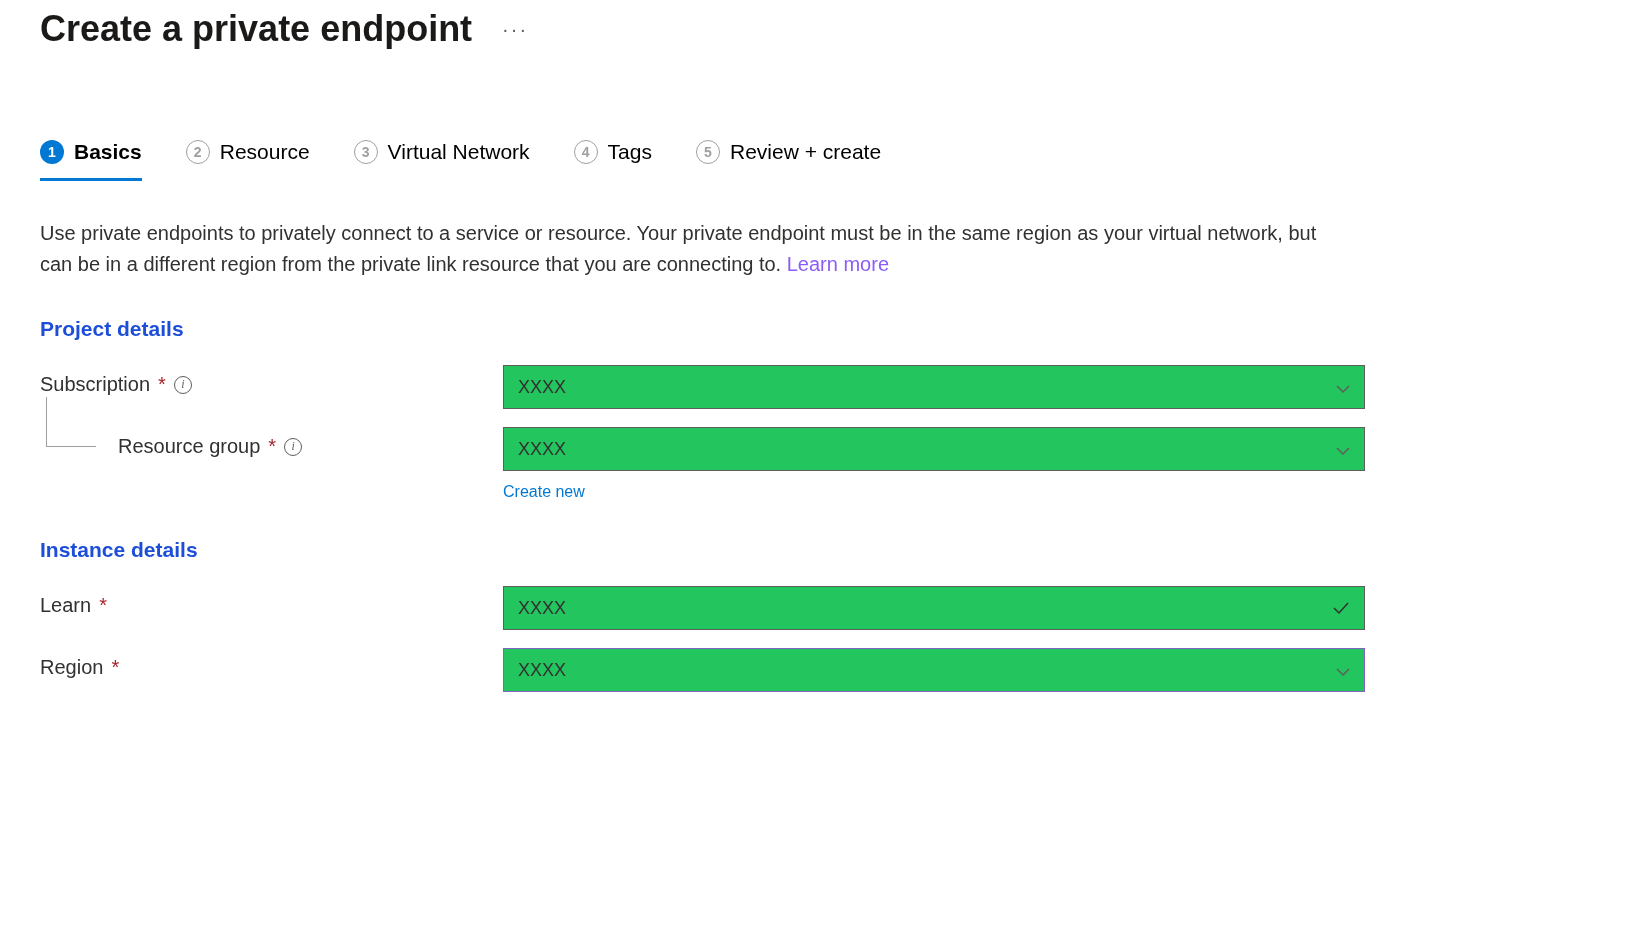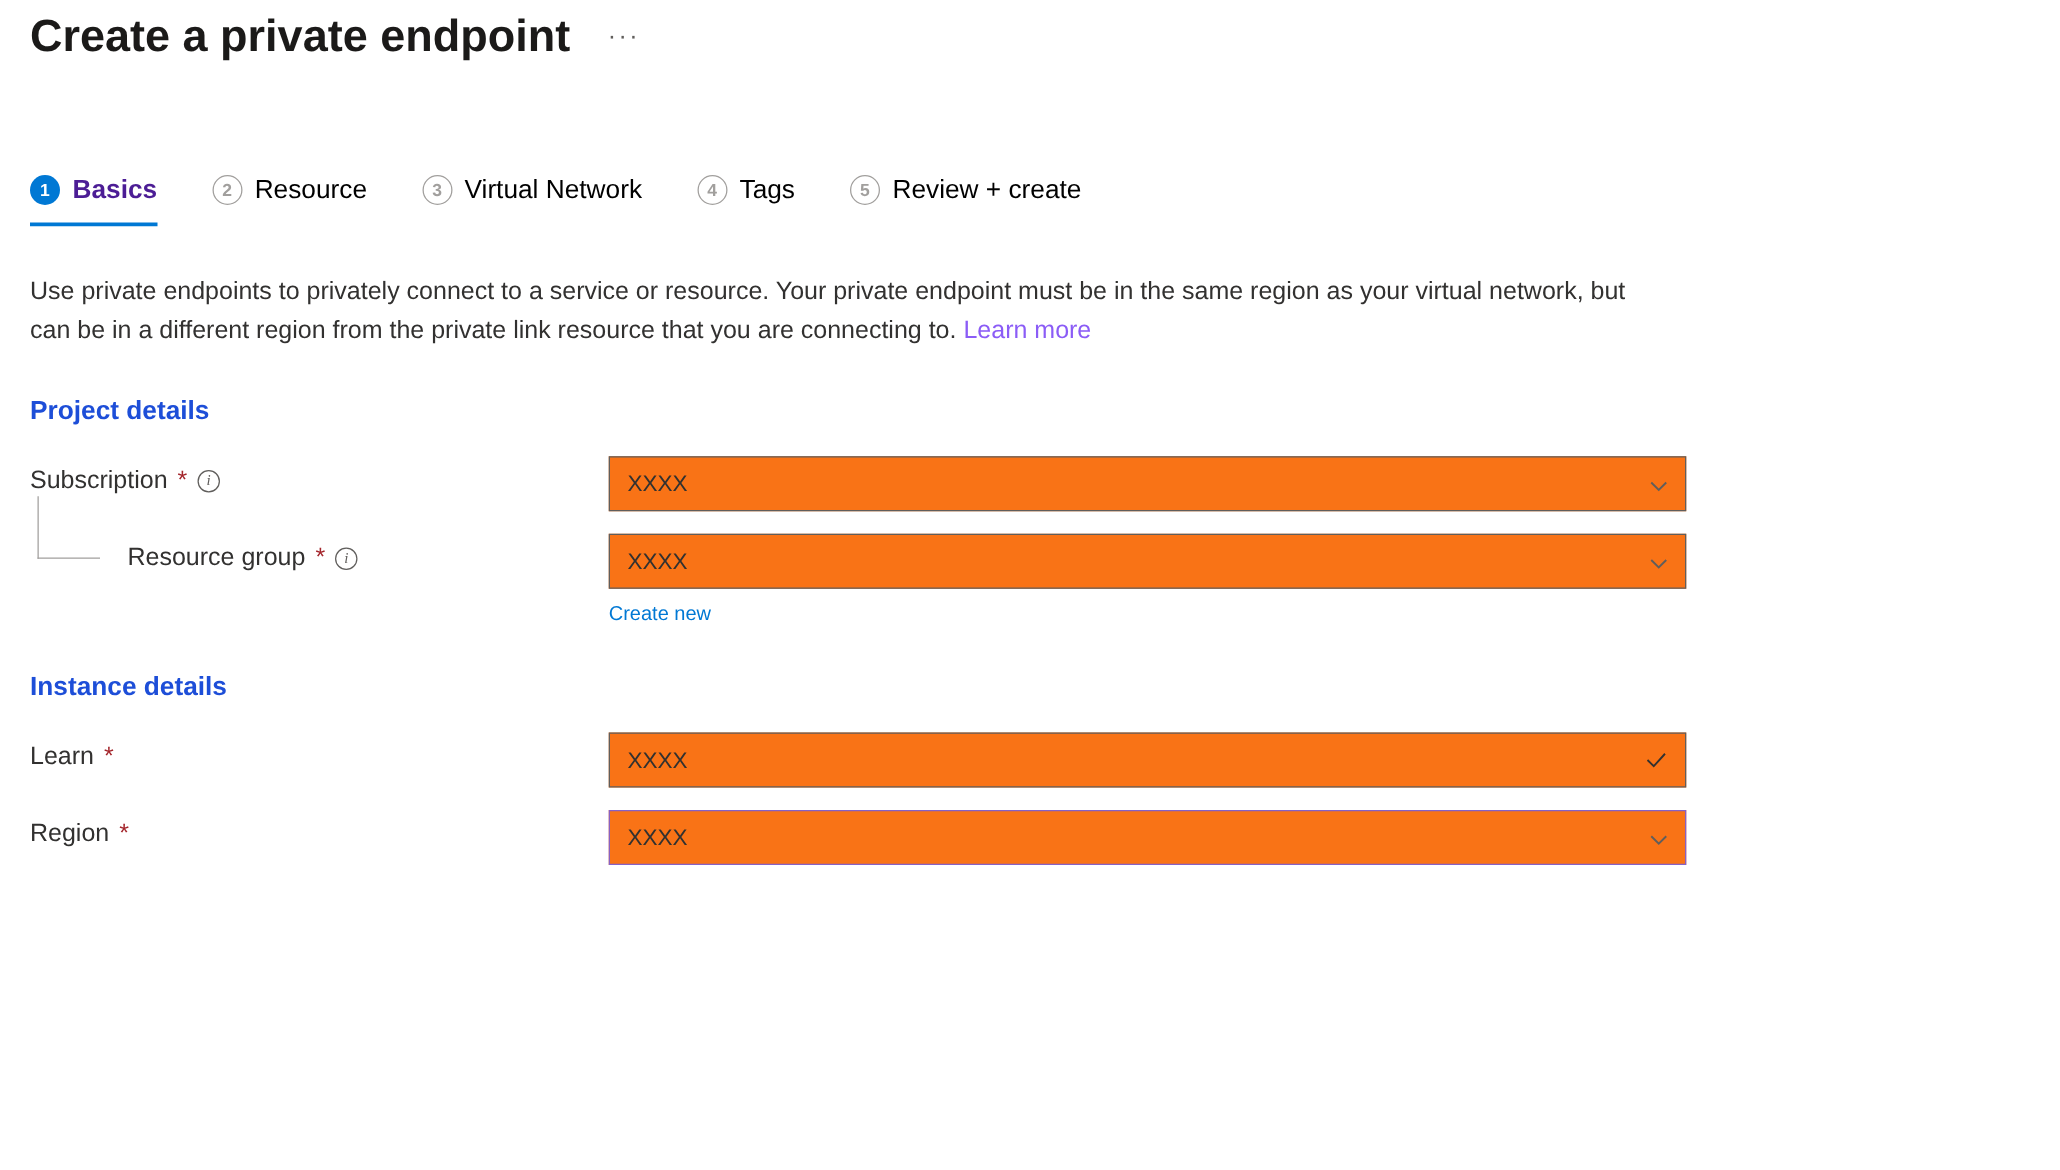--- a/index.html
+++ b/index.html
@@ -7,21 +7,21 @@
       margin: 0;
       padding: 0;
     }
     body {
       font-family: "Segoe UI", -apple-system, BlinkMacSystemFont, sans-serif;
       background: #ffffff;
       color: #323130;
       padding: 0;
     }
     .container {
-      padding: 0 24px;
+      padding: 0 40px;
       max-width: 1648px;
     }
     .header {
       display: flex;
       align-items: center;
       gap: 30px;
       padding-top: 8px;
     }
     .page-title {
       font-size: 36px;
@@ -69,21 +69,21 @@
     .tab:not(.active) .tab-number {
       border: 1.5px solid #a19f9d;
       color: #a19f9d;
       background: transparent;
     }
     .tab-label {
       font-size: 21px;
       font-weight: 400;
     }
     .tab.active .tab-label {
-      color: #4c1d95;
+      color: #000000;
       font-weight: 600;
     }
     .tab:not(.active) .tab-label {
       color: #000000;
     }
     .description {
       margin-top: 36px;
       font-size: 20px;
       line-height: 1.55;
       color: #323130;
@@ -146,21 +146,21 @@
       font-family: Georgia, serif;
     }
     .form-input-col {
       flex: 1;
       max-width: 862px;
     }
     .dropdown, .text-input {
       width: 100%;
       height: 44px;
       border: 1px solid #605e5c;
-      background: #f97316;
+      background: #22c55e;
       display: flex;
       align-items: center;
       justify-content: space-between;
       padding: 0 14px;
       font-size: 18px;
       color: #323130;
       cursor: pointer;
     }
     .dropdown.highlighted {
       border: 1.5px solid #8661c5;

